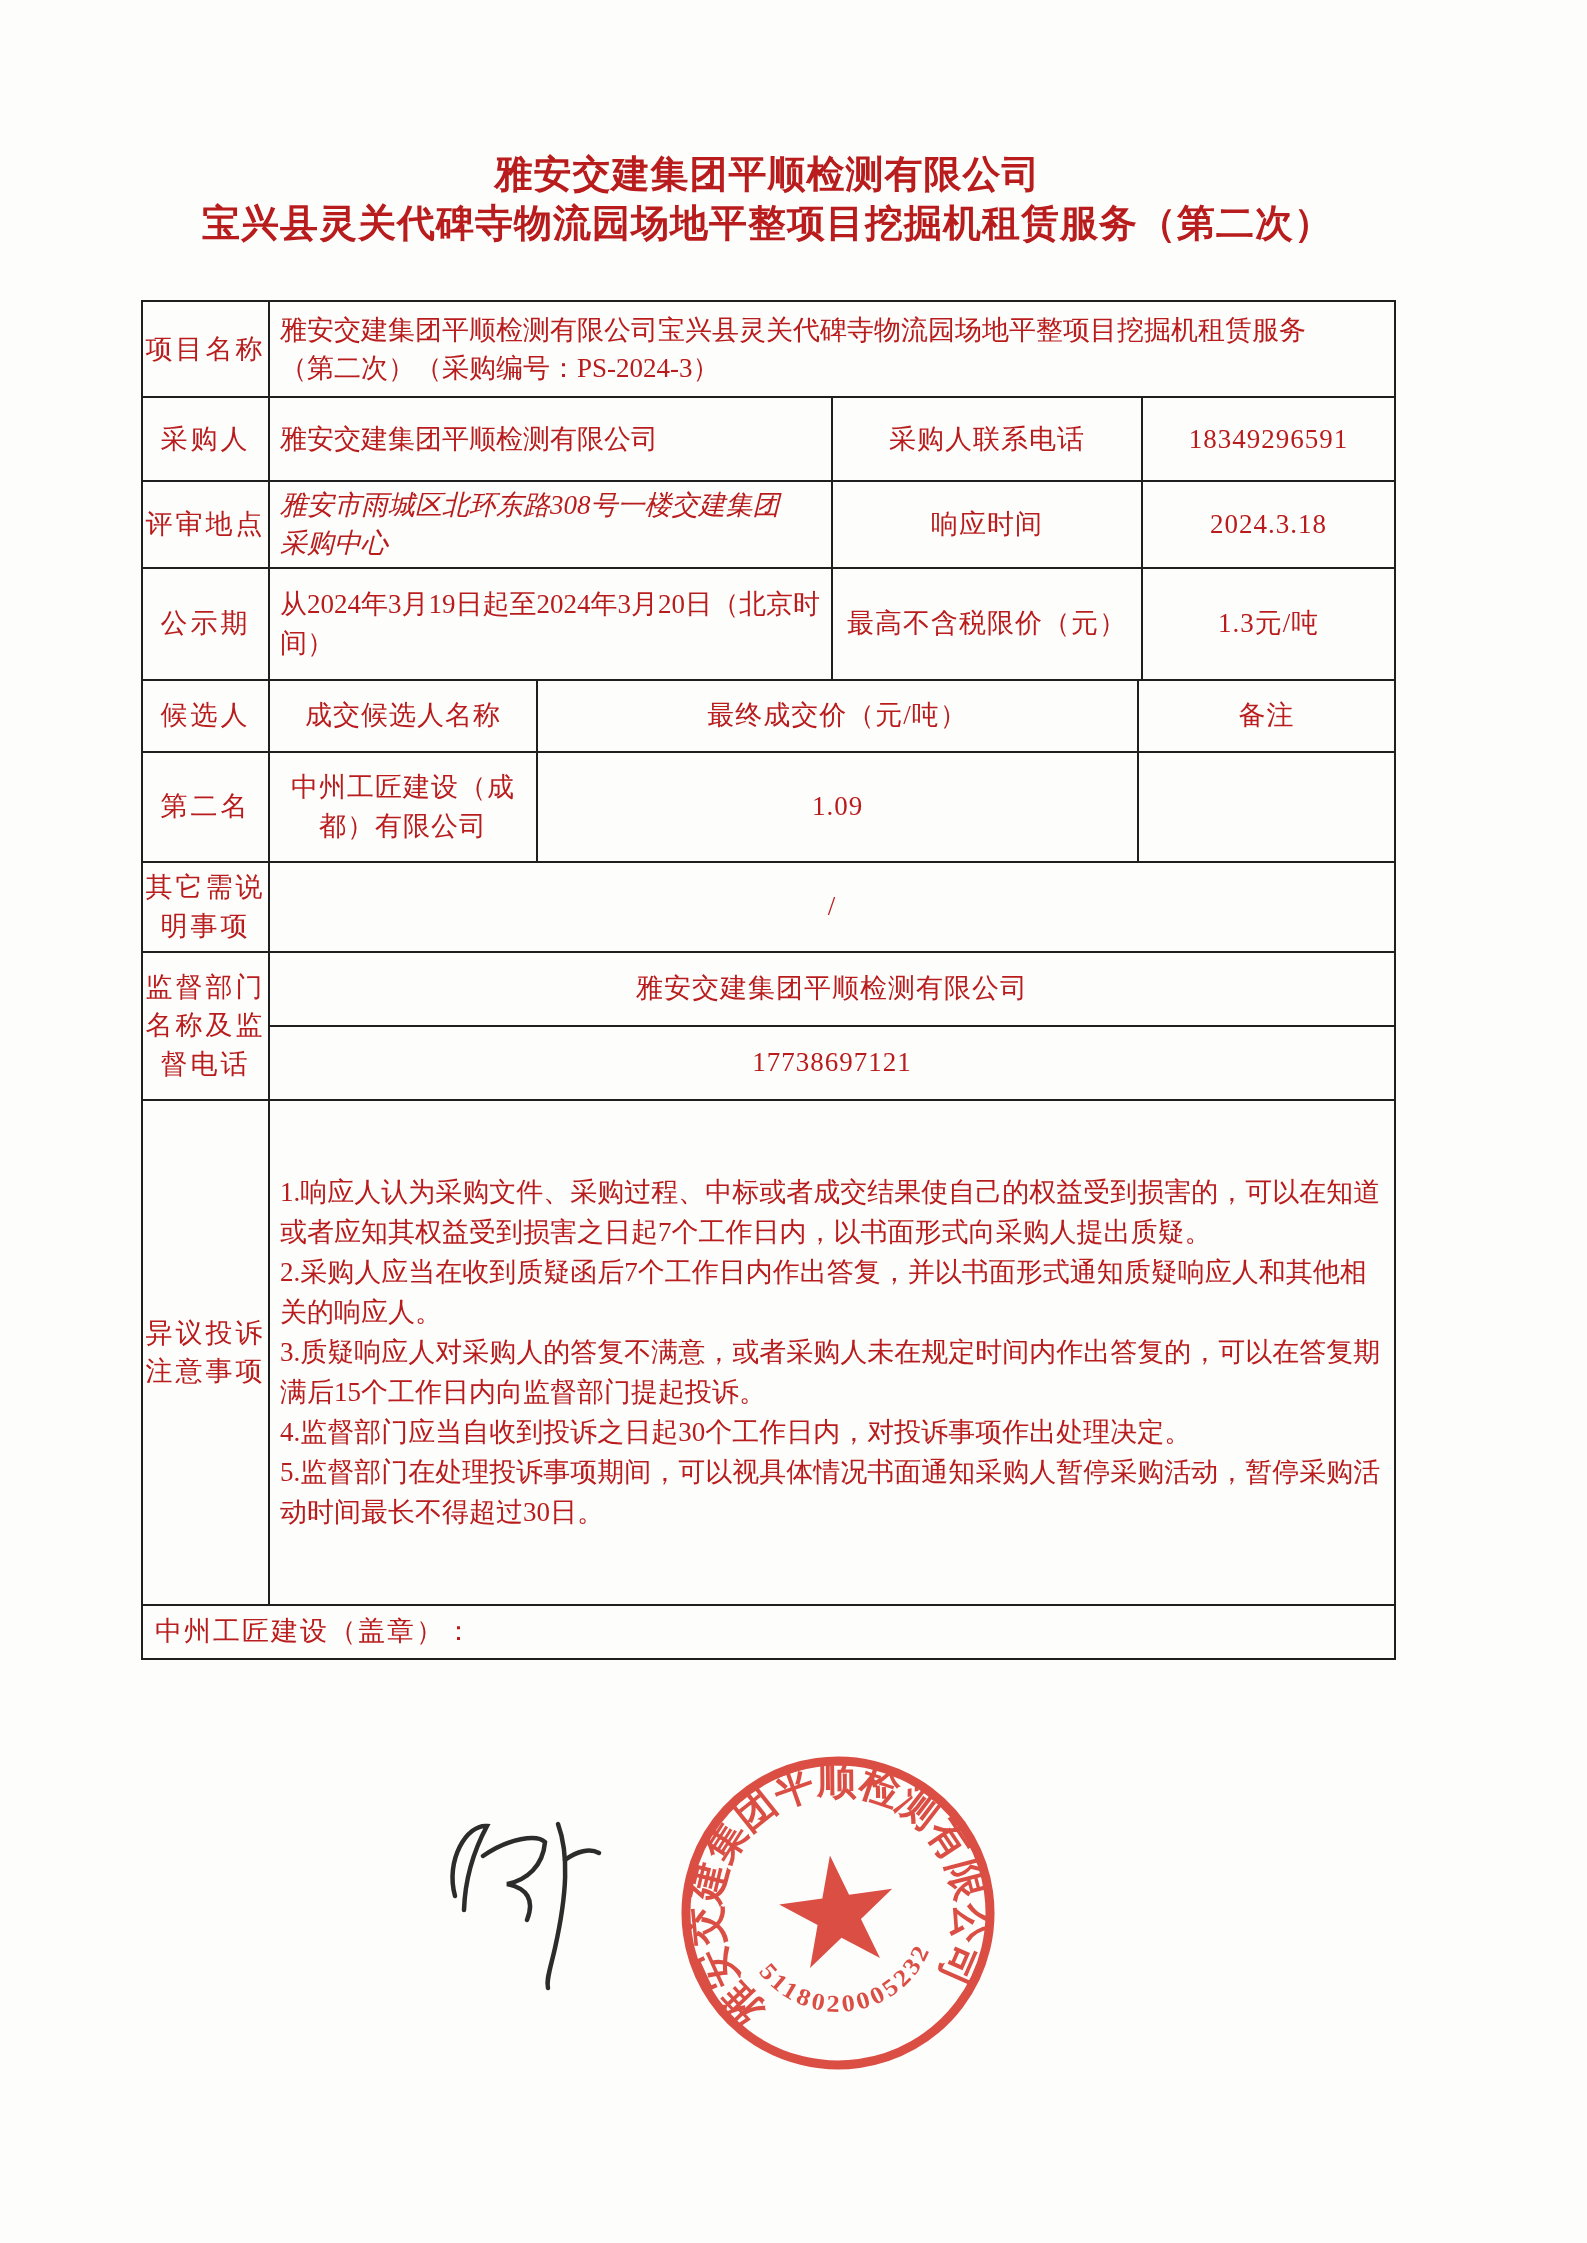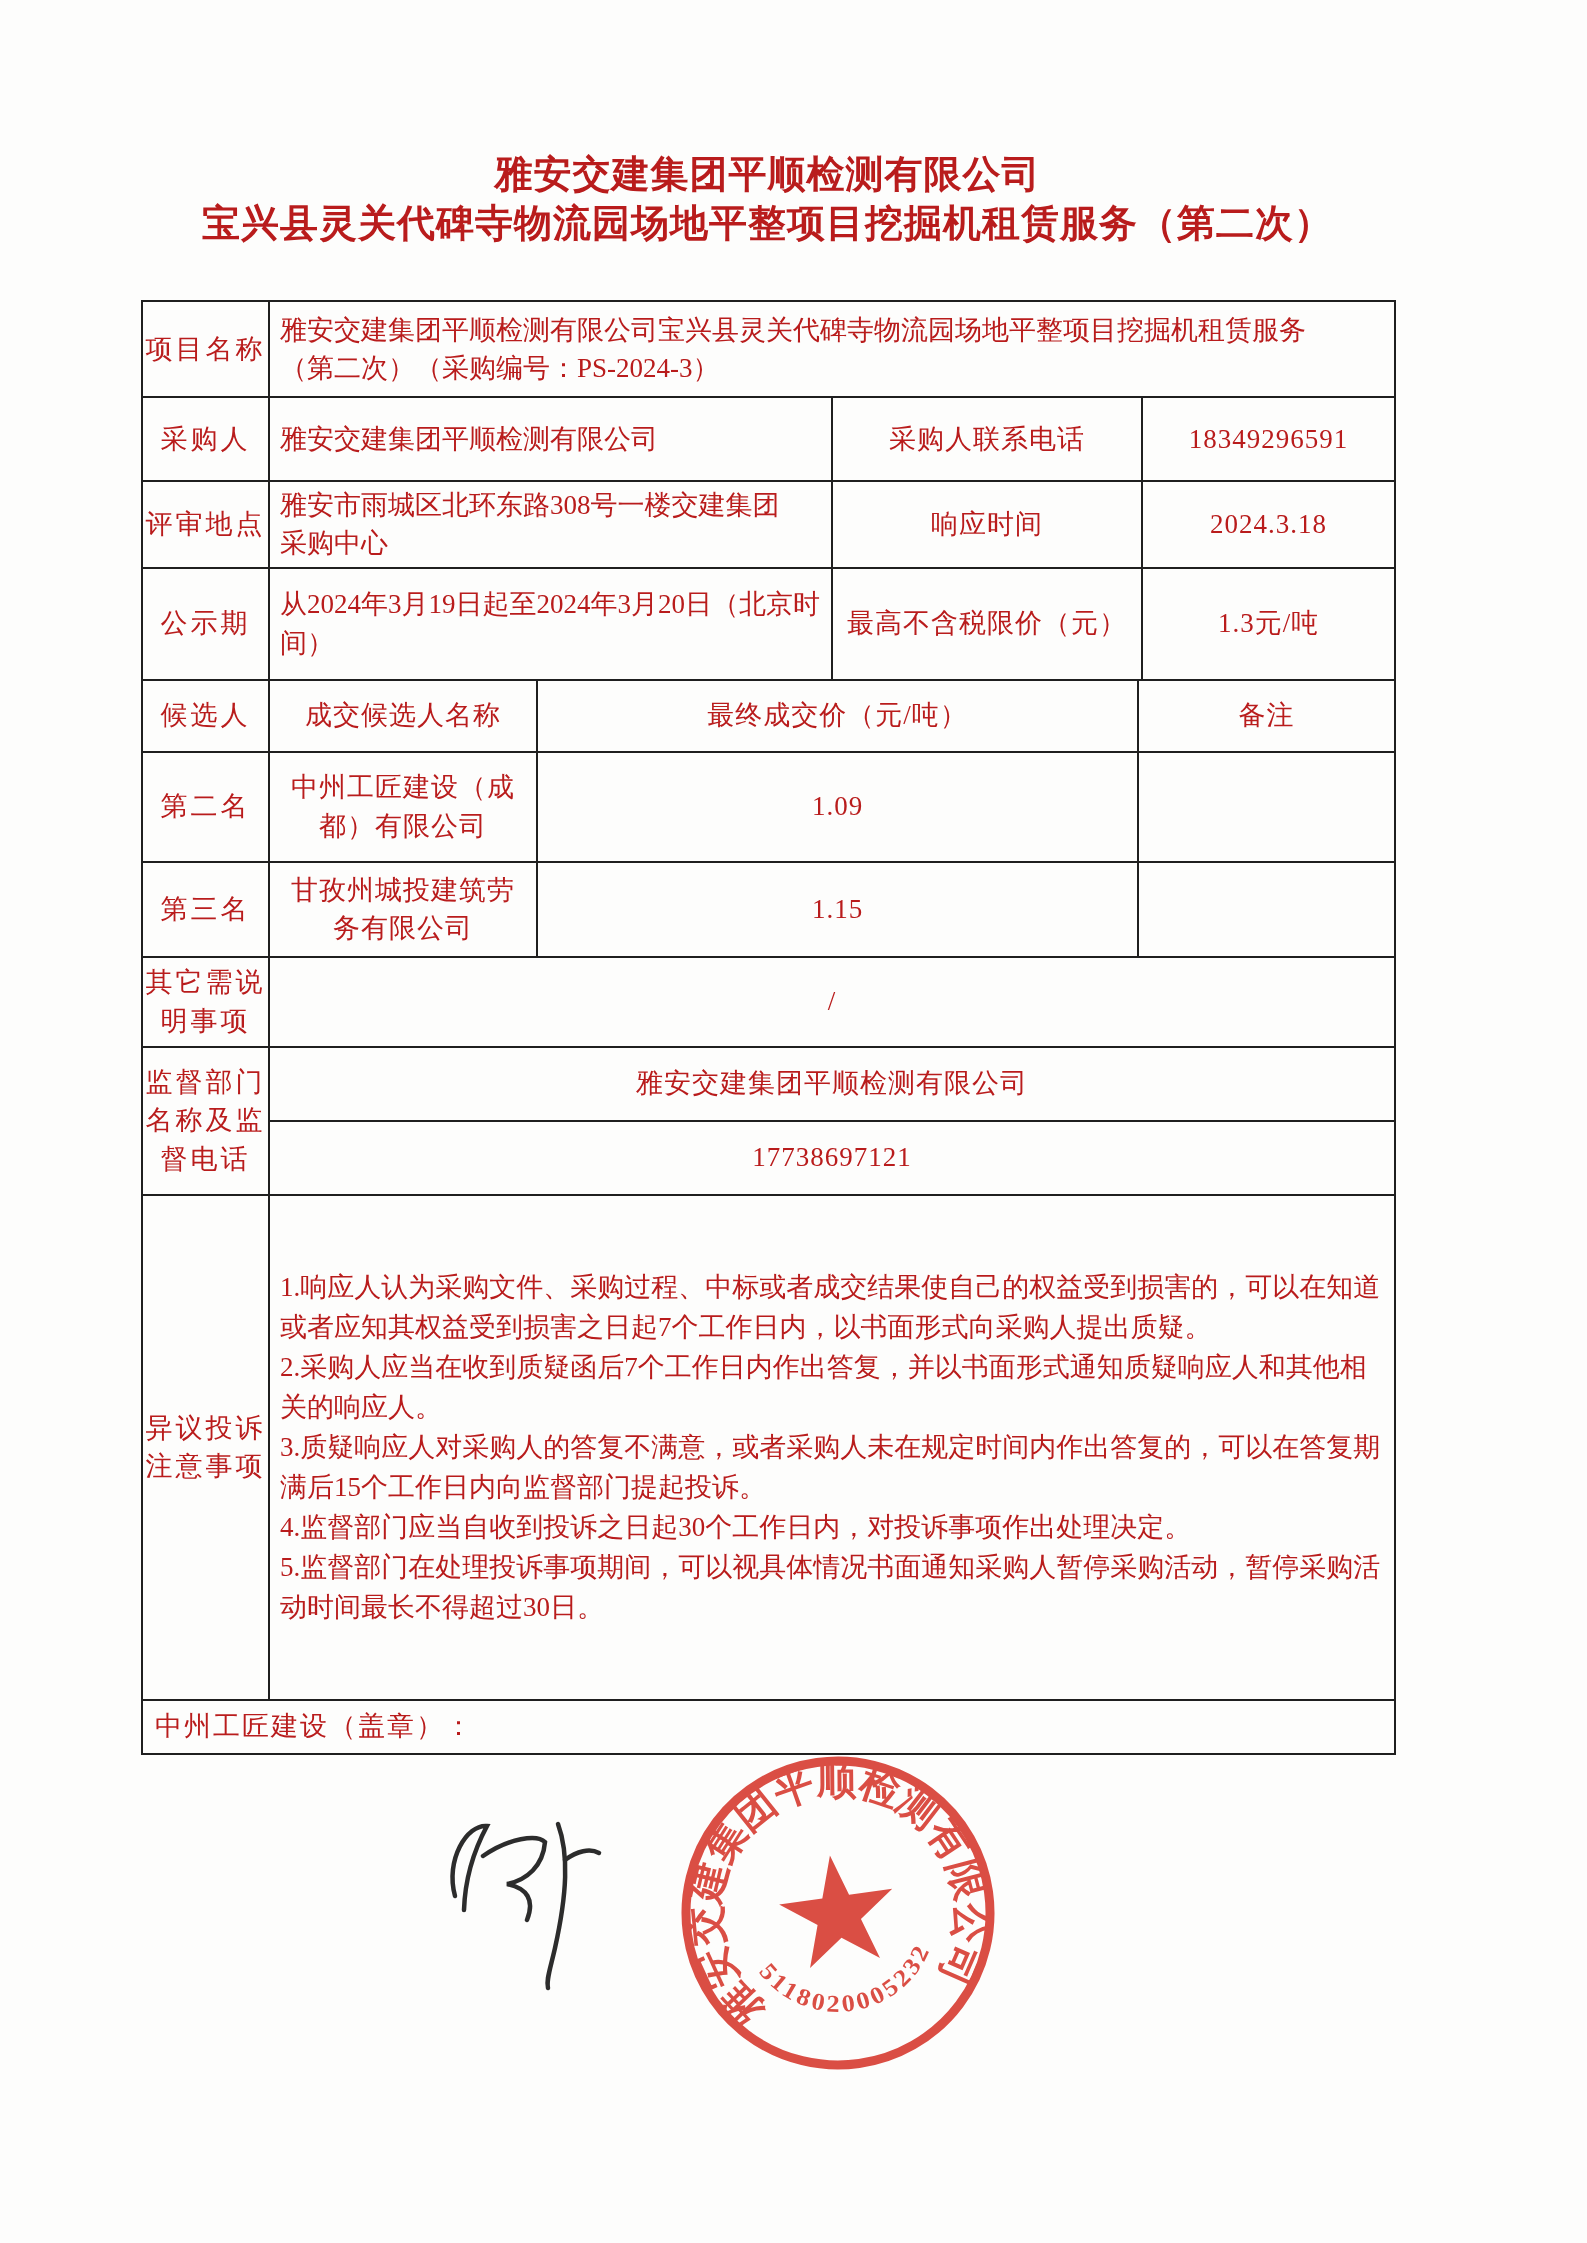--- a/index.html
+++ b/index.html
@@ -28,21 +28,21 @@
     border:2px solid #1f1f1f;
     font-size:27px; line-height:1.42;
     padding:4px 10px;
     vertical-align:middle;
     word-break:break-all;
   }
   td.lab { text-align:center; letter-spacing:3px; padding:4px 1px; }
   td.ctr { text-align:center; letter-spacing:1px; }
   td.val { text-align:left; }
   td.proj-val { padding-right:60px; }
-  td.place-val { padding-right:30px; }
+  td.place-val { padding-right:30px;font-style:italic; }
   .obj-cell { vertical-align:middle; padding:10px 14px 10px 12px;border-radius:10px; }
   .obj-cell p { margin:0; font-size:27px; line-height:40px; }
   td.sig-cell { font-size:27px; padding-left:12px; letter-spacing:2px; }
   .seal { position:absolute; left:668px; top:1743px; mix-blend-mode:multiply; opacity:.88; }
   .handsig { position:absolute; left:415px; top:1798px; mix-blend-mode:multiply; }
 </style>
 </head>
 <body>
 
 <div class="page">
@@ -98,26 +98,20 @@
           <tr style="height:72px">
         <td class="lab">候选人</td>
         <td class="ctr">成交候选人名称</td>
         <td class="ctr">最终成交价（元/吨）</td>
         <td class="ctr">备注</td>
       </tr>
       <tr style="height:110px">
         <td class="lab">第二名</td>
         <td class="ctr">中州工匠建设（成都）有限公司</td>
         <td class="ctr">1.09</td>
-        <td class="ctr"></td>
-      </tr>
-      <tr style="height:95px">
-        <td class="lab">第三名</td>
-        <td class="ctr">甘孜州城投建筑劳务有限公司</td>
-        <td class="ctr">1.15</td>
         <td class="ctr"></td>
       </tr>
     </tbody>
       </table>
 
     <table class="tbl">
       <colgroup>
           <col style="width:127px">
           <col style="width:1126px">
         </colgroup>

